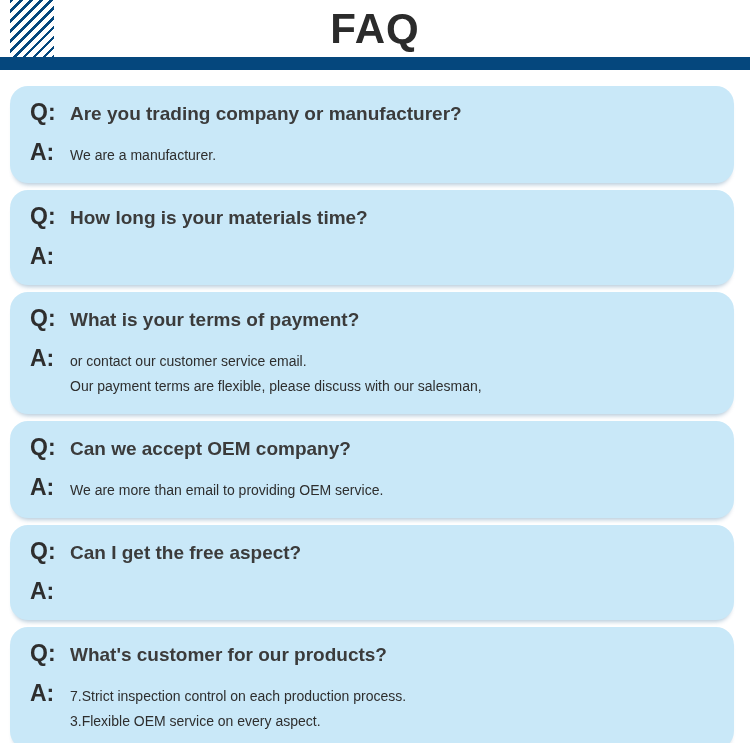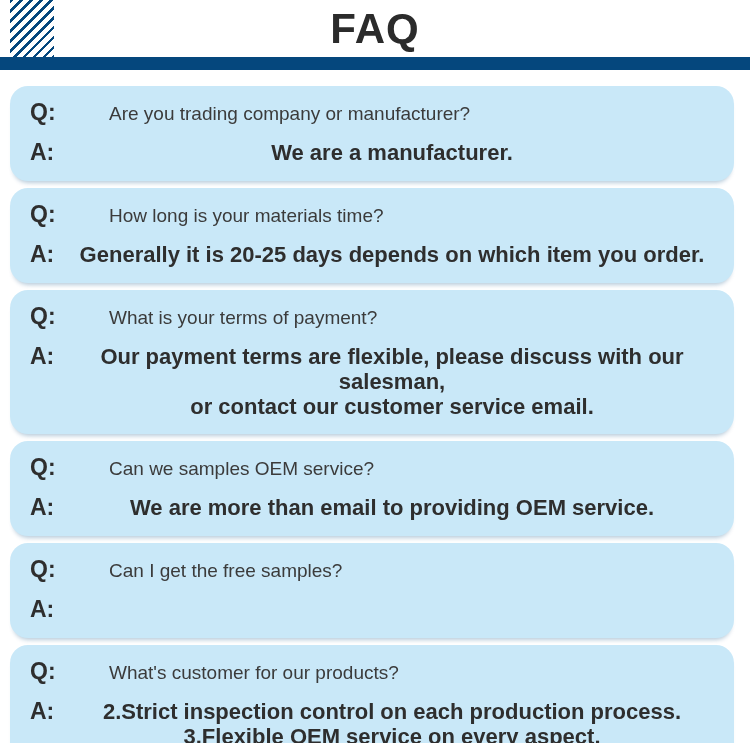--- a/index.html
+++ b/index.html
@@ -56,34 +56,32 @@
   .qa-row + .qa-row{margin-top:13px;}
   .qa-label{
     flex:0 0 40px;
     font-size:23px;
     font-weight:bold;
     color:var(--text-dark);
   }
   .question{
     flex:1;
     font-size:19px;
-    font-weight:normal;
+    font-weight:bold;
     color:var(--text-q);
     line-height:24px;
-    margin-left:39px;
   }
   .answer{
     flex:1;
   }
   .answer-line{
-    font-size:22px;
-    font-weight:bold;
+    font-size:14px;
+    font-weight:normal;
     color:var(--text-dark);
     line-height:25px;
-    text-align:center;
   }
 </style>
 </head>
 <body>
 
 <div class="page">
 
   <div class="header">
     <div class="stripes"></div>
     <h1 class="page-title">FAQ</h1>
@@ -104,71 +102,68 @@
       </div>
     </div>
 
     <div class="faq-card">
       <div class="qa-row">
         <span class="qa-label">Q:</span>
         <div class="question">How long is your materials time?</div>
       </div>
       <div class="qa-row">
         <span class="qa-label">A:</span>
-        <div class="answer">
-            <div class="answer-line">Generally it is 20-25 days depends on which item you order.</div>
-          </div>
       </div>
     </div>
 
     <div class="faq-card">
       <div class="qa-row">
         <span class="qa-label">Q:</span>
         <div class="question">What is your terms of payment?</div>
       </div>
       <div class="qa-row">
         <span class="qa-label">A:</span>
         <div class="answer">
+            <div class="answer-line">or contact our customer service email.</div>
             <div class="answer-line">Our payment terms are flexible, please discuss with our salesman,</div>
-            <div class="answer-line">or contact our customer service email.</div>
           </div>
       </div>
     </div>
 
     <div class="faq-card">
       <div class="qa-row">
         <span class="qa-label">Q:</span>
-        <div class="question">Can we samples OEM service?</div>
+        <div class="question">Can we accept OEM company?</div>
       </div>
       <div class="qa-row">
         <span class="qa-label">A:</span>
         <div class="answer">
             <div class="answer-line">We are more than email to providing OEM service.</div>
           </div>
       </div>
     </div>
 
     <div class="faq-card">
       <div class="qa-row">
         <span class="qa-label">Q:</span>
-        <div class="question">Can I get the free samples?</div>
+        <div class="question">Can I get the free aspect?</div>
       </div>
       <div class="qa-row">
         <span class="qa-label">A:</span>
       </div>
     </div>
 
     <div class="faq-card">
       <div class="qa-row">
         <span class="qa-label">Q:</span>
         <div class="question">What's customer for our products?</div>
       </div>
       <div class="qa-row">
         <span class="qa-label">A:</span>
         <div class="answer">
-            <div class="answer-line">2.Strict inspection control on each production process.</div>
+            <div class="answer-line">7.Strict inspection control on each production process.</div>
             <div class="answer-line">3.Flexible OEM service on every aspect.</div>
           </div>
       </div>
     </div>
   </div>
 
 </div>
 
 </body></html>

